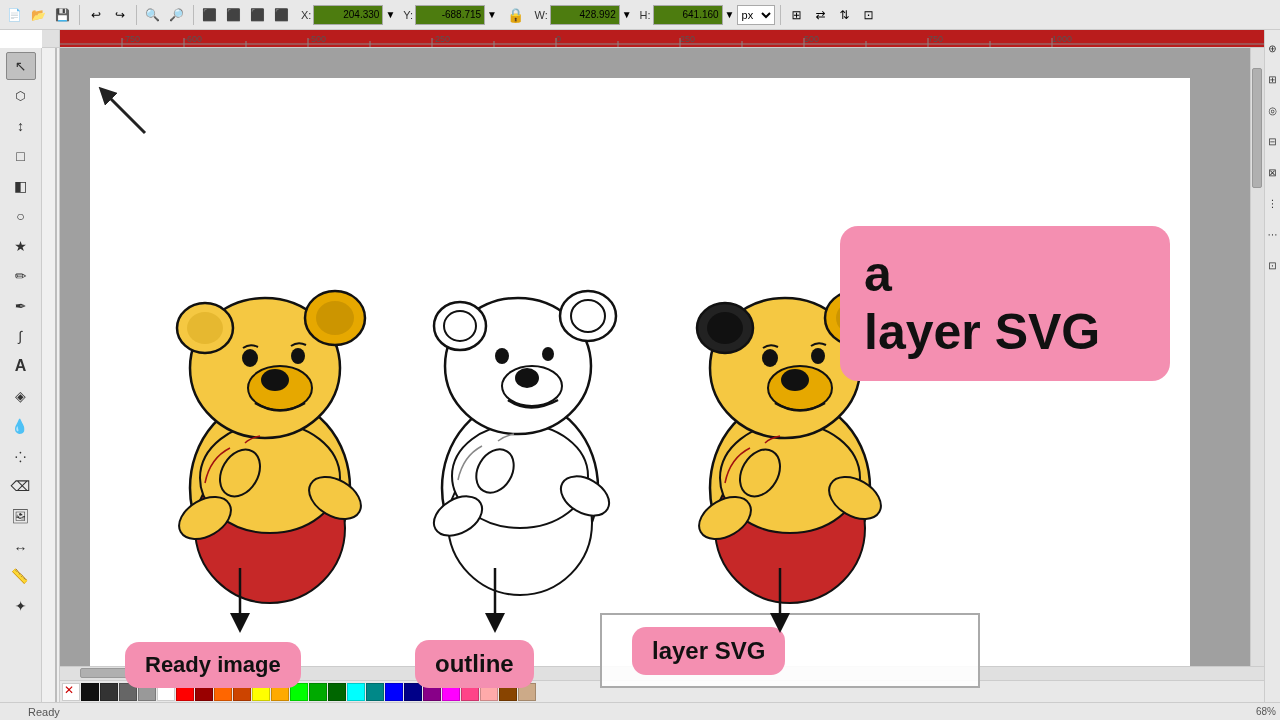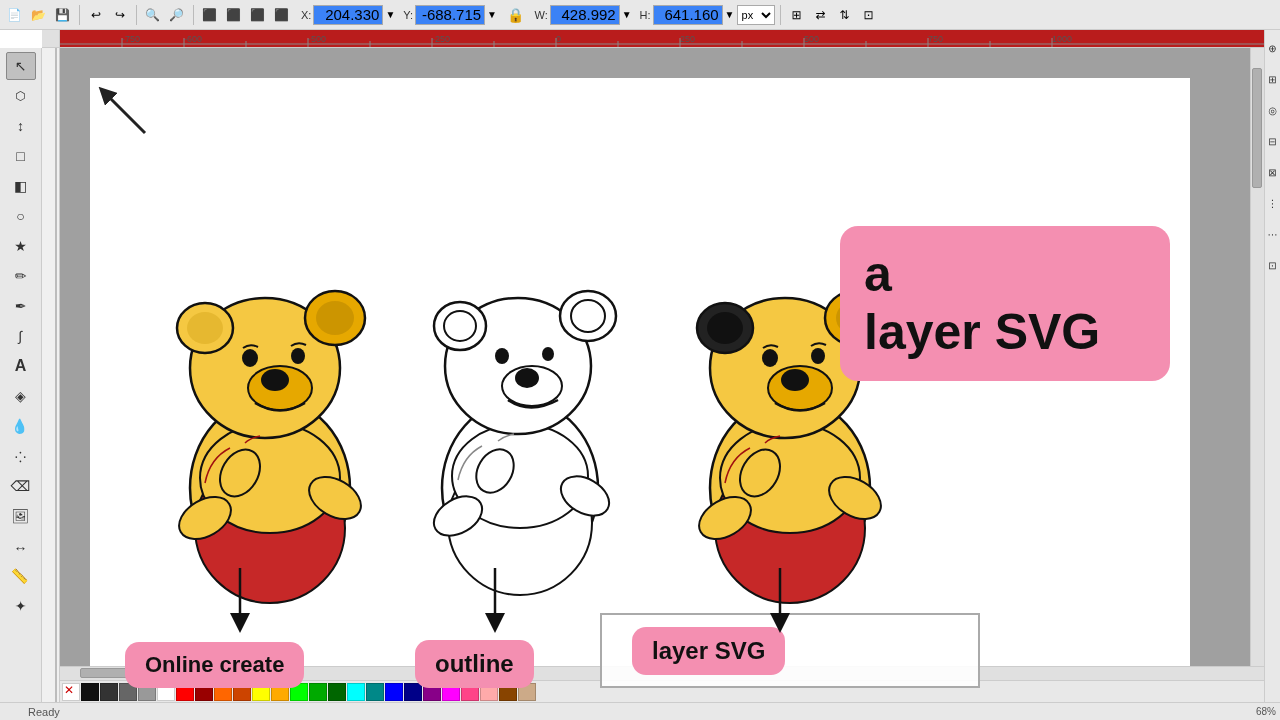--- a/index.html
+++ b/index.html
@@ -38,22 +38,22 @@
     }
     .coord-field {
       display: flex; align-items: center; gap: 2px; margin-left: 6px;
     }
     .coord-label {
       font-size: 11px; color: #333;
     }
     .coord-input {
       width: 70px; height: 20px;
       border: 1px solid #aaa;
-      background: #3b82f6;
-      font-size: 15px;
+      background: #4d7c0f;
+      font-size: 10px;
       padding: 0 3px;
       text-align: right;
     }
     .coord-lock {
       font-size: 14px; cursor: pointer; padding: 0 2px;
     }
     .unit-select {
       width: 38px; height: 20px;
       border: 1px solid #aaa;
       background: #fff;
@@ -539,21 +539,21 @@
 
     <svg style="position:absolute;top:490px;left:650px;z-index:15;pointer-events:none;" width="80" height="100">
       <defs>
         <marker id="arr3" markerWidth="8" markerHeight="8" refX="4" refY="4" orient="auto">
           <path d="M0,0 L8,4 L0,8 Z" fill="#111"></path>
         </marker>
       </defs>
       <line x1="40" y1="0" x2="40" y2="55" stroke="#111" stroke-width="2.5" marker-end="url(#arr3)"></line>
     </svg>
 
-    <div class="label-box" style="bottom:10px;left:35px;font-size:22px;">Online create</div>
+    <div class="label-box" style="bottom:10px;left:35px;font-size:22px;">Ready image</div>
 
     <div class="label-box" style="bottom:10px;left:325px;font-size:24px;">outline</div>
 
     <div style="position:absolute;bottom:10px;left:510px;z-index:10;border:2px solid #aaa;background:rgba(255,255,255,0.9);padding:10px 30px;width:380px;height:75px;display:flex;align-items:center;">
       <div class="label-box" style="position:relative;bottom:auto;left:auto;font-size:24px;">layer SVG</div>
     </div>
 
   </div>
 </div>
 

